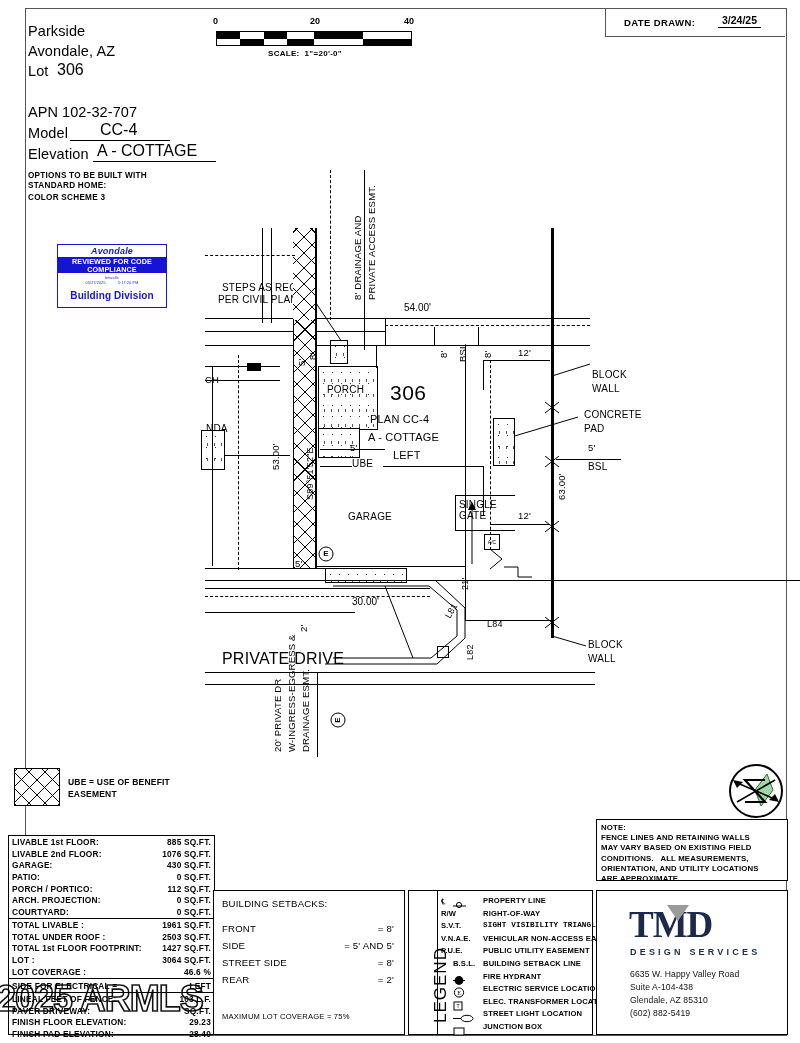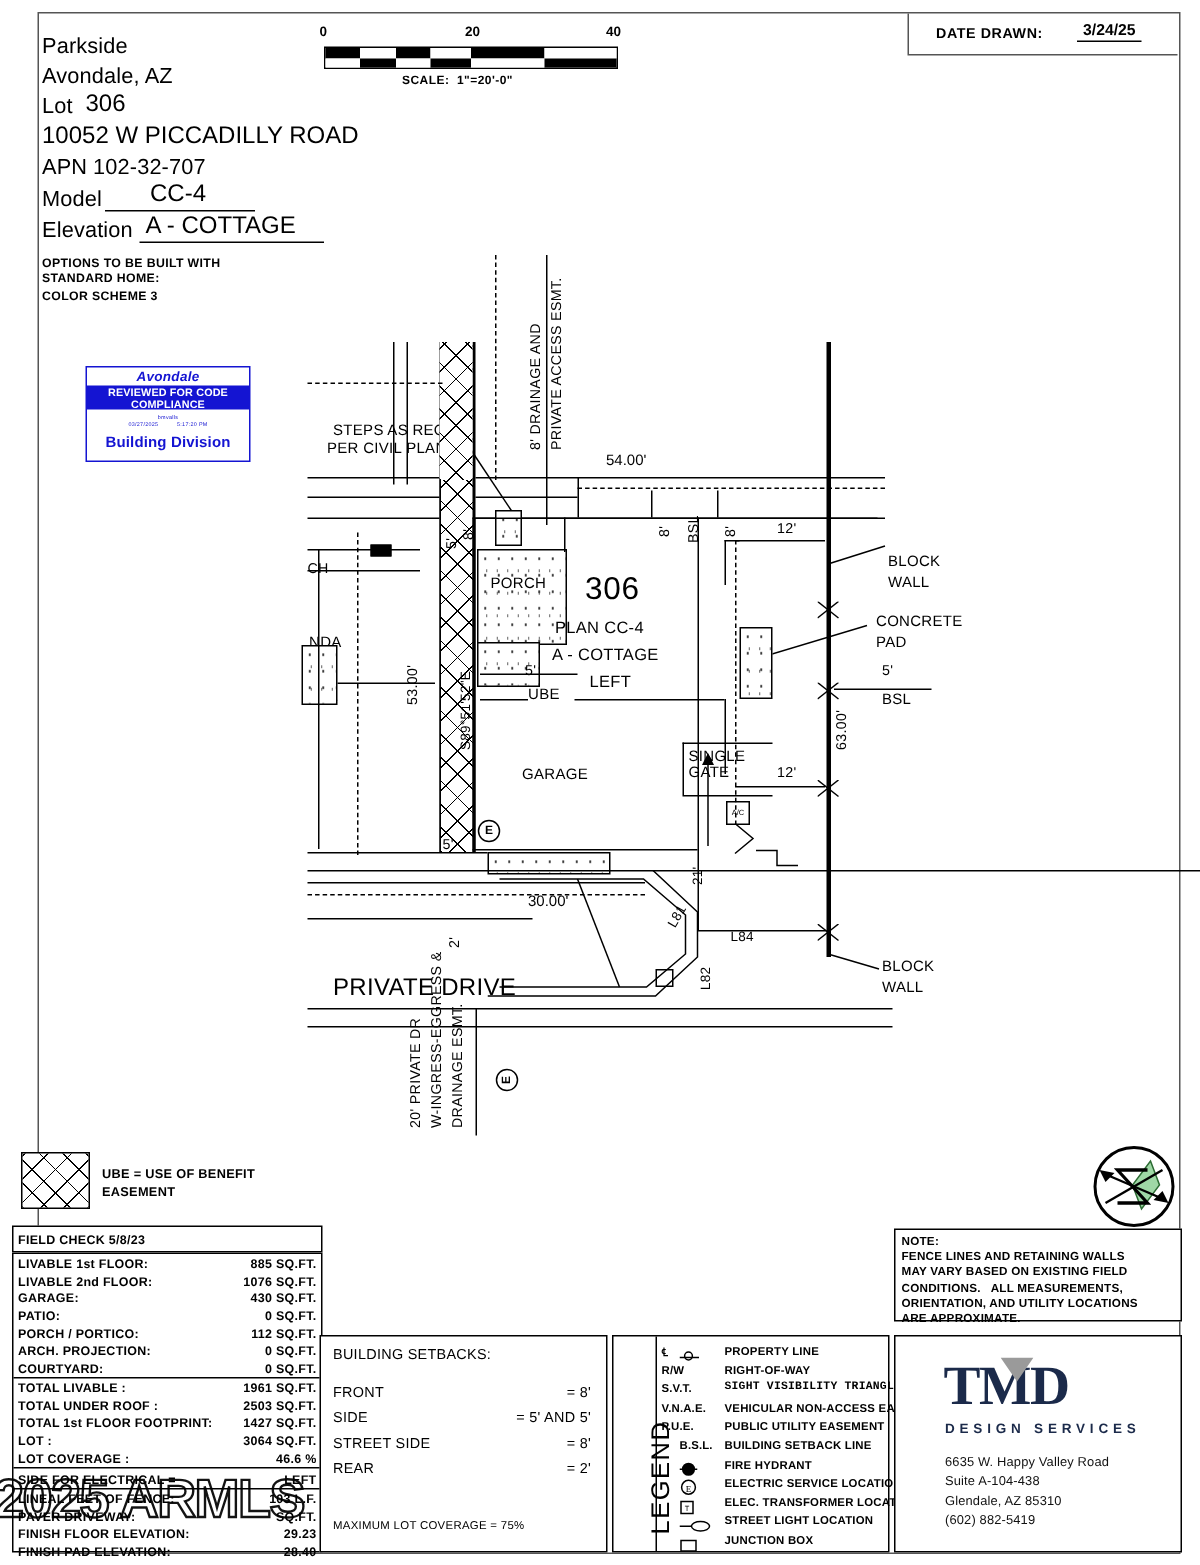--- a/index.html
+++ b/index.html
@@ -105,21 +105,20 @@
 <body>
 
 <div class="sheet">
 
   <div class="abs bd" id="frame"></div>
 
   <div class="t hdr" style="left:28px;top:24px;">Parkside</div>
   <div class="t hdr" style="left:28px;top:44px;">Avondale, AZ</div>
   <div class="t hdr" style="left:28px;top:64px;">Lot</div>
   <div class="t hdr-big" style="left:57px;top:62px;">306</div>
-  <div class="t hdr-big" style="left:28px;top:83px;">10052 W PICCADILLY ROAD</div>
   <div class="t hdr" style="left:28px;top:105px;">APN</div>
   <div class="t hdr" style="left:62px;top:105px;">102-32-707</div>
 
   <div class="t hdr" style="left:28px;top:126px;">Model</div>
   <div class="t hdr-big" style="left:100px;top:122px;">CC-4</div>
   <div class="ln hl" style="left:70px;top:140px;width:100px;"></div>
 
   <div class="t hdr" style="left:28px;top:147px;">Elevation</div>
   <div class="t hdr-big" style="left:97px;top:143px;">A - COTTAGE</div>
   <div class="ln hl" style="left:93px;top:161px;width:123px;"></div>
@@ -391,23 +390,20 @@
       <circle cx="31" cy="31" r="26" fill="#fff" stroke="#000" stroke-width="2"></circle>
       <polygon points="42,14 48,30 36,46 30,30" fill="#9fd8a6" stroke="#2c6b33" stroke-width="1"></polygon>
       <line x1="10" y1="22" x2="52" y2="40" stroke="#000" stroke-width="1.6"></line>
       <line x1="12" y1="42" x2="50" y2="20" stroke="#000" stroke-width="1.6"></line>
       <polygon points="8,20 18,22 12,28" fill="#000"></polygon>
       <polygon points="54,42 44,40 50,34" fill="#000"></polygon>
       <path d="M20 42 L40 42 L20 20 L40 20" fill="none" stroke="#000" stroke-width="2.2"></path>
     </svg>
   </div>
 
-  <div class="tbl" style="left:8px;top:817px;width:207px;height:18px;">
-    <div class="tr" style="height:16px;">FIELD CHECK 5/8/23</div>
-  </div>
 
   <div class="tbl" style="left:8px;top:835px;width:207px;height:200px;">
     <div id="area-g1">
         <div class="tr" style="height: 11.7px;">
           <span class="lbl">LIVABLE 1st FLOOR:</span>
           <span class="val">885 SQ.FT.</span>
         </div>
         <div class="tr" style="height: 11.7px;">
           <span class="lbl">LIVABLE 2nd FLOOR:</span>
           <span class="val">1076 SQ.FT.</span>

